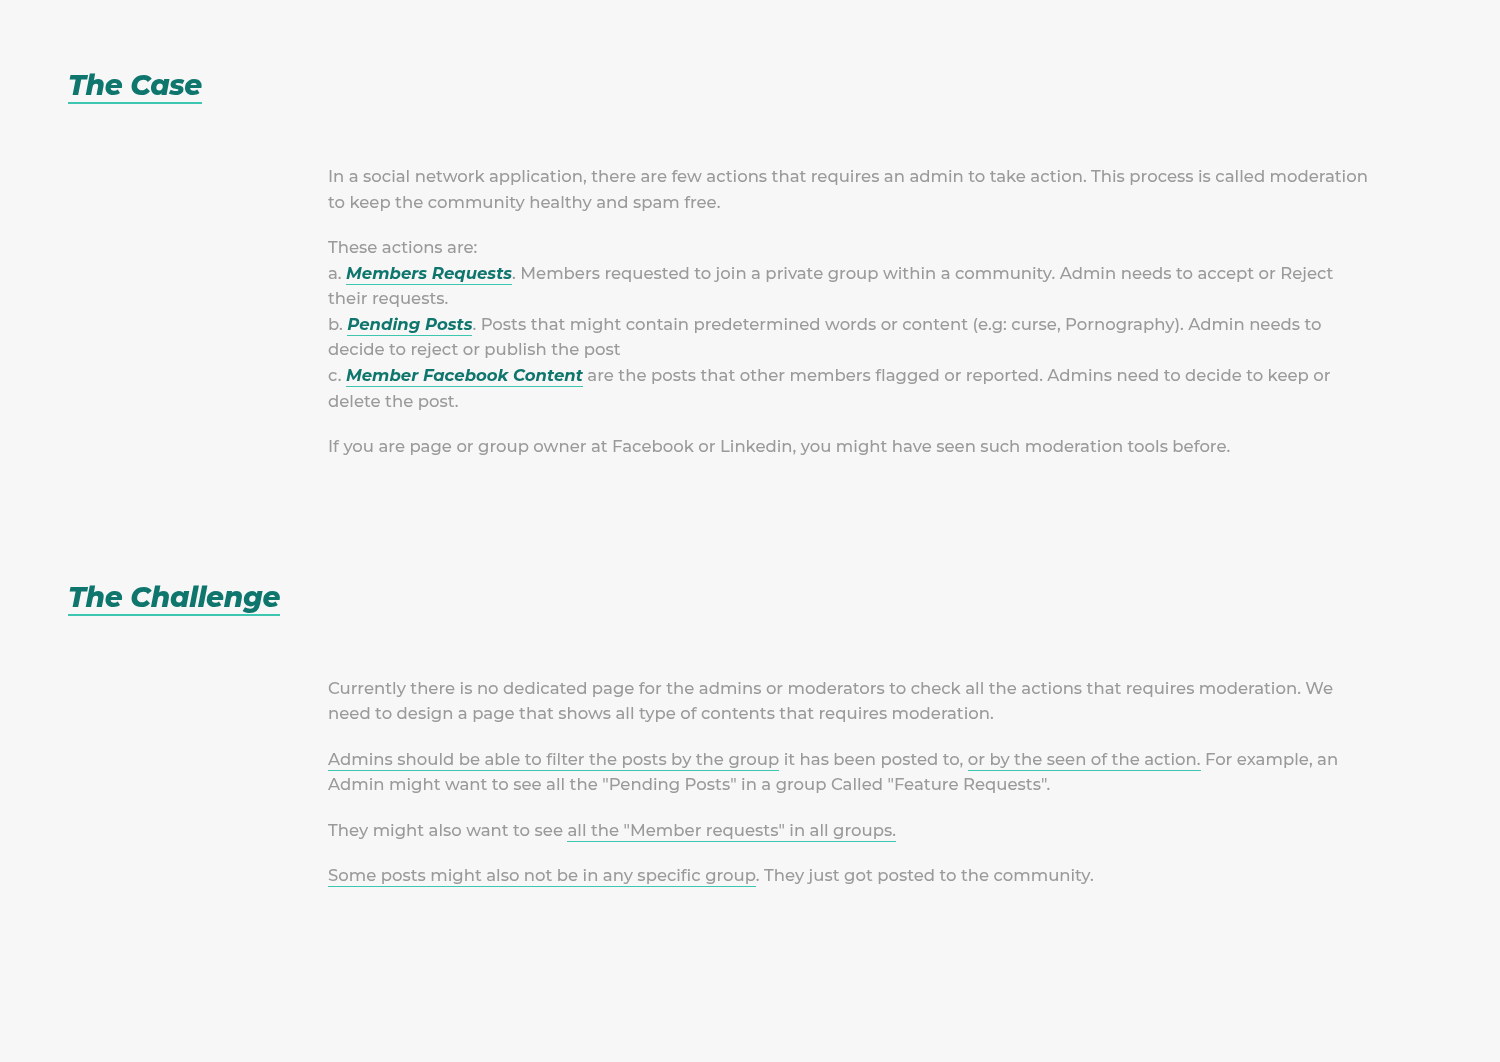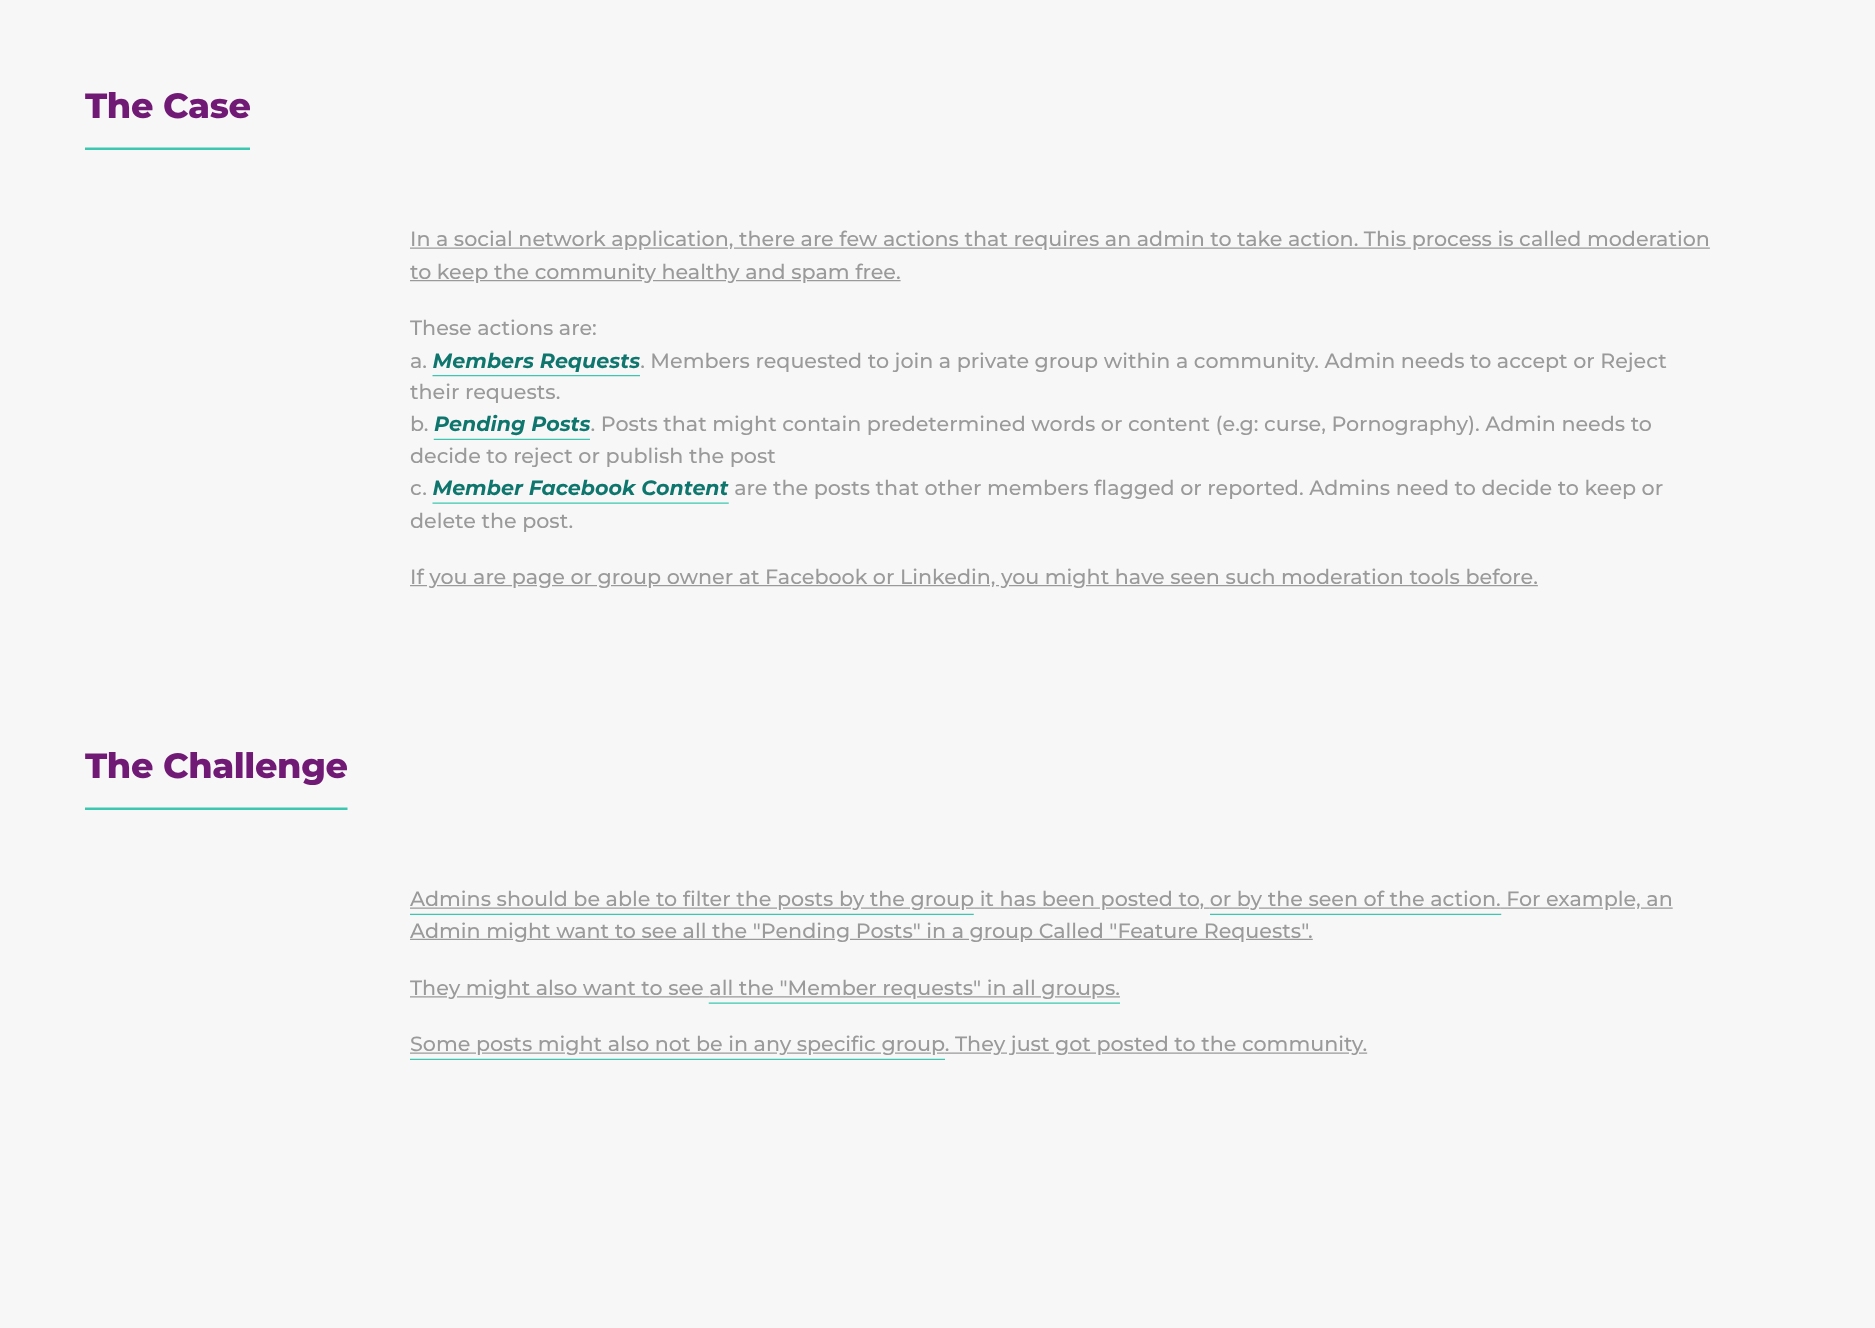--- a/index.html
+++ b/index.html
@@ -14,37 +14,36 @@
       height: 1062px;
       padding: 68px 130px 68px 68px;
       color: #9e9e9e;
     }
     .section {
       margin-bottom: 120px;
     }
     .section-heading {
       font-size: 28px;
       font-weight: 800;
-      color: #701a75;
+      color: #0f766e;
       display: inline-block;
-      padding-bottom: 16px;
       border-bottom: 2px solid #3ec7b0;
       margin-bottom: 60px;
       letter-spacing: -0.3px;
+      font-style: italic;
     }
     .section-body {
       margin-left: 260px;
       font-size: 16.5px;
       line-height: 1.55;
       color: #9a9a9a;
       font-weight: 500;
     }
     .section-body p {
       margin-bottom: 20px;
-      text-decoration: underline;
     }
     .section-body p:last-child {
       margin-bottom: 0;
     }
     .highlight {
       font-weight: 700;
       font-style: italic;
       border-bottom: 1.5px solid #3ec7b0;
       padding-bottom: 1px;
       color: #0f766e;
@@ -87,20 +86,21 @@
       </div>
     </div>
 
     <p>If you are page or group owner at Facebook or Linkedin, you might have seen such moderation tools before.</p>
   </div>
 </div>
 
 <div class="section">
   <h2 class="section-heading">The Challenge</h2>
   <div class="section-body">
+    <p>Currently there is no dedicated page for the admins or moderators to check all the actions that requires moderation. We need to design a page that shows all type of contents that requires moderation.</p>
 
     <p>
       <span class="underline">Admins should be able to filter the posts by the group</span><span> it has been posted to, </span><span class="underline">or by the seen of the action.</span><span> For example, an Admin might want to see all the "Pending Posts" in a group Called "Feature Requests".</span>
     </p>
 
     <p>
       <span>They might also want to see </span><span class="underline">all the "Member requests" in all groups.</span>
     </p>
 
     <p>

